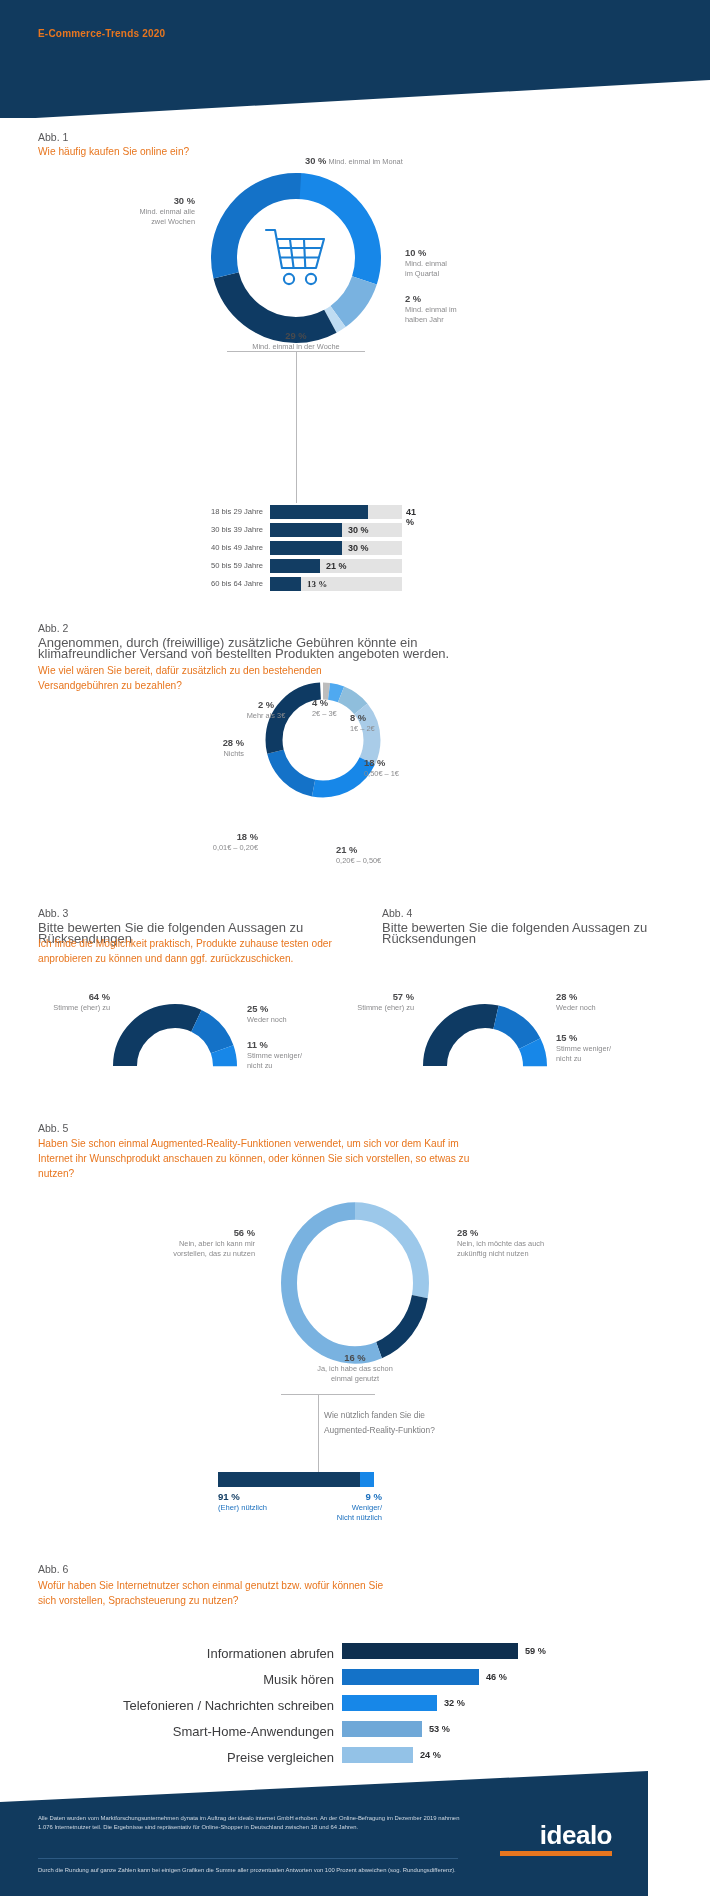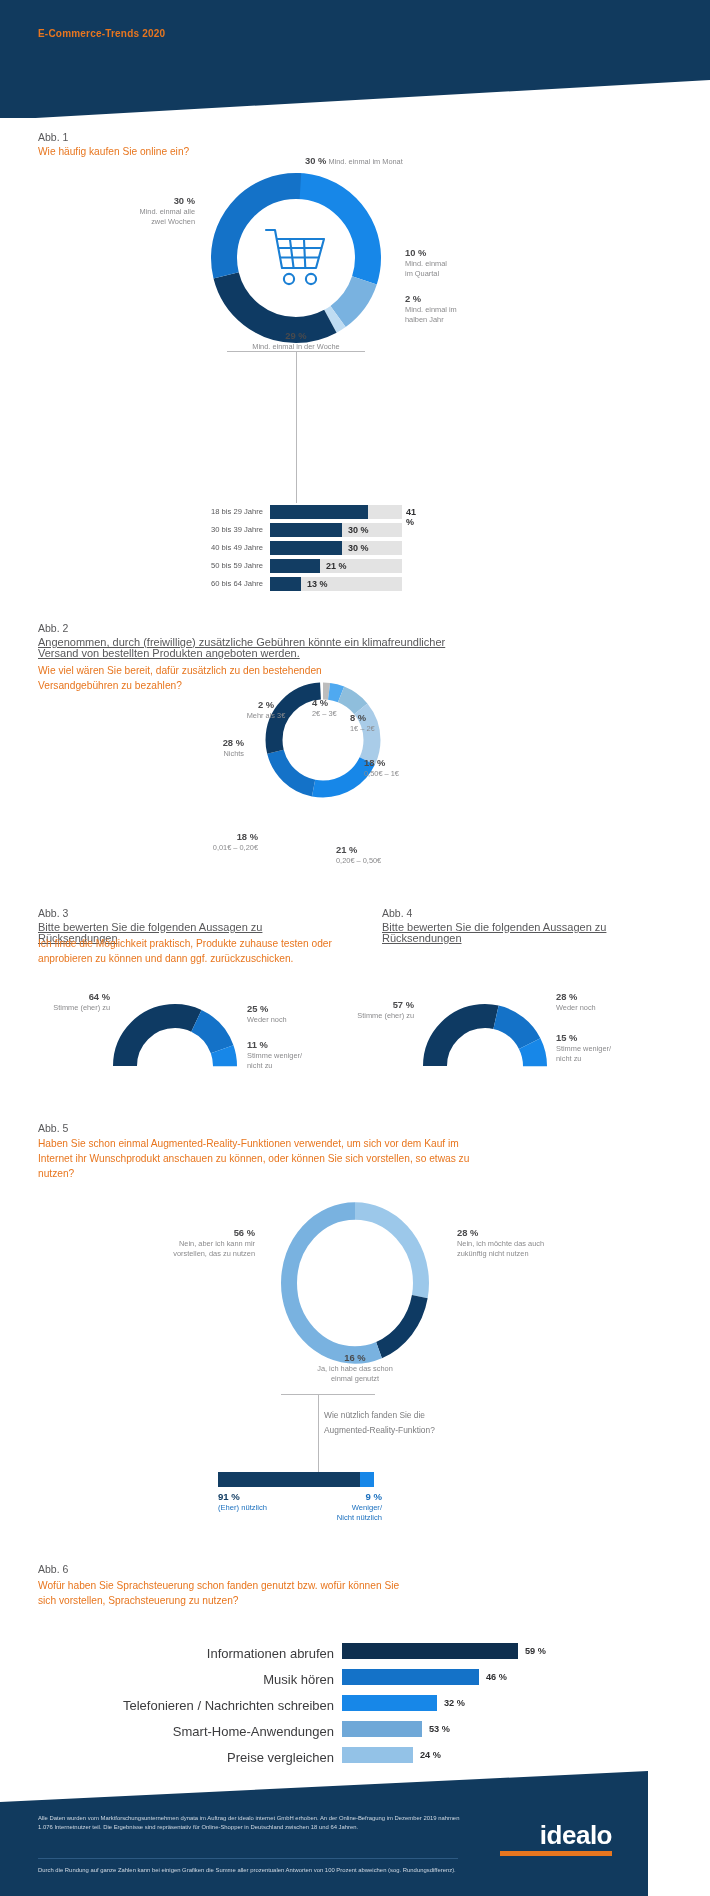--- a/index.html
+++ b/index.html
@@ -15,21 +15,21 @@
   
   .header{position:absolute;left:0;top:0;width:710px;height:118px;background:#113A5E;overflow:hidden;padding-left:25px;}
   .header-wedge{position:absolute;left:0;bottom:-2px;width:710px;height:40px;background:#ffffff;
                  clip-path:polygon(0 100%, 710px 0, 710px 100%);}
   .kicker{position:absolute;left:38px;top:28px;font-size:10px;font-weight:bold;color:#E8761F;letter-spacing:.2px;}
   .htitle{position:absolute;left:38px;top:44px;font-size:17px;font-weight:bold;color:#ffffff;line-height:23px;letter-spacing:.1px;}
   .htitle .hl{color:#E8761F;}
 
   
   .abb{position:absolute;font-size:10.5px;color:#58585a;}
-  .sub{position:absolute;font-size:11px;color:#58585a;line-height:11px;text-decoration:underline;}
+  .sub{position:absolute;font-size:13px;color:#58585a;line-height:11px;}
   .q{position:absolute;font-size:10.2px;color:#E8761F;line-height:15px;}
 
   
   .lab{position:absolute;font-size:7.4px;color:#8b8b8d;line-height:10.5px;}
   .lab .pct{font-size:9.4px;font-weight:bold;color:#4a4a4c;display:block;}
   .lab.inline .pct{display:inline;}
   .lab.r{text-align:right;}
   .lab.c{text-align:center;}
 
   
@@ -157,21 +157,21 @@
   <div class="barrow" style="left:270px;top:559px;width:136px;">
     <span class="blabel">50 bis 59 Jahre</span>
     <div class="track" style="width:132px;"></div>
     <div class="fill" style="width:50.4px;"></div>
     <span class="bval" style="left:56px;">21 %</span>
   </div>
   <div class="barrow" style="left:270px;top:577px;width:132px;">
     <span class="blabel">60 bis 64 Jahre</span>
     <div class="track" style="width:132px;"></div>
     <div class="fill" style="width:31.2px;"></div>
-    <span class="bval" style="left:37px;">13 %</span>
+    <span class="bval" style="left:37px;font-family:Liberation Serif, serif;">13 %</span>
   </div>
 
   <div class="abb" style="left:38px;top:622px;">Abb. 2</div>
   <div class="sub" style="left:38px;top:637px;width:420px;">Angenommen, durch (freiwillige) zusätzliche Gebühren könnte ein klimafreundlicher Versand von bestellten Produkten angeboten werden.</div>
   <div class="q" style="left:38px;top:663px;width:420px;">
     <span>Wie viel wären Sie bereit, dafür zusätzlich zu den bestehenden</span><br>
     <span>Versandgebühren zu bezahlen?</span>
   </div>
 
   <div class="svgwrap" style="left:253px;top:600px;">
@@ -252,21 +252,21 @@
   <div class="svgwrap" style="left:420px;top:1000px;">
     <svg width="130" height="76" viewBox="0 0 130 76">
       <g transform="translate(65,66) rotate(180)">
         <circle r="50" fill="none" stroke="#0E3A63" stroke-width="24" stroke-dasharray="89.54 224.6" stroke-dashoffset="0"></circle>
         <circle r="50" fill="none" stroke="#1472C8" stroke-width="24" stroke-dasharray="43.98 270.2" stroke-dashoffset="-89.54"></circle>
         <circle r="50" fill="none" stroke="#1787E8" stroke-width="24" stroke-dasharray="23.56 290.6" stroke-dashoffset="-133.52"></circle>
       </g>
     </svg>
   </div>
 
-  <div class="lab r" style="left:330px;top:992px;width:84px;margin-top:8px;">
+  <div class="lab r" style="left:330px;top:992px;width:84px;">
     <span class="pct">57 %</span>
     <span>Stimme (eher) zu</span>
   </div>
   <div class="lab" style="left:556px;top:992px;width:90px;">
     <span class="pct">28 %</span>
     <span>Weder noch</span>
   </div>
   <div class="lab" style="left:556px;top:1033px;width:95px;">
     <span class="pct">15 %</span>
     <span>Stimme weniger/<br>nicht zu</span>
@@ -316,21 +316,21 @@
     <span class="pct">91 %</span>
     <span>(Eher) nützlich</span>
   </div>
   <div class="ar-lab r" style="left:284px;top:1492px;width:98px;">
     <span class="pct">9 %</span>
     <span>Weniger/<br>Nicht nützlich</span>
   </div>
 
   <div class="abb" style="left:38px;top:1563px;">Abb. 6</div>
   <div class="q" style="left:38px;top:1578px;width:460px;">
-    <span>Wofür haben Sie Sprachsteuerung schon fanden genutzt bzw. wofür können Sie</span><br>
+    <span>Wofür haben Sie Internetnutzer schon einmal genutzt bzw. wofür können Sie</span><br>
     <span>sich vorstellen, Sprachsteuerung zu nutzen?</span>
   </div>
 
   <div class="b6row" style="left:342px;top:1643px;">
     <span class="blabel">Informationen abrufen</span>
     <div class="fill" style="width:176px;background:#0E2F4F;"></div>
     <span class="bval" style="left:183px;">59 %</span>
   </div>
   <div class="b6row" style="left:342px;top:1669px;">
     <span class="blabel">Musik hören</span>

